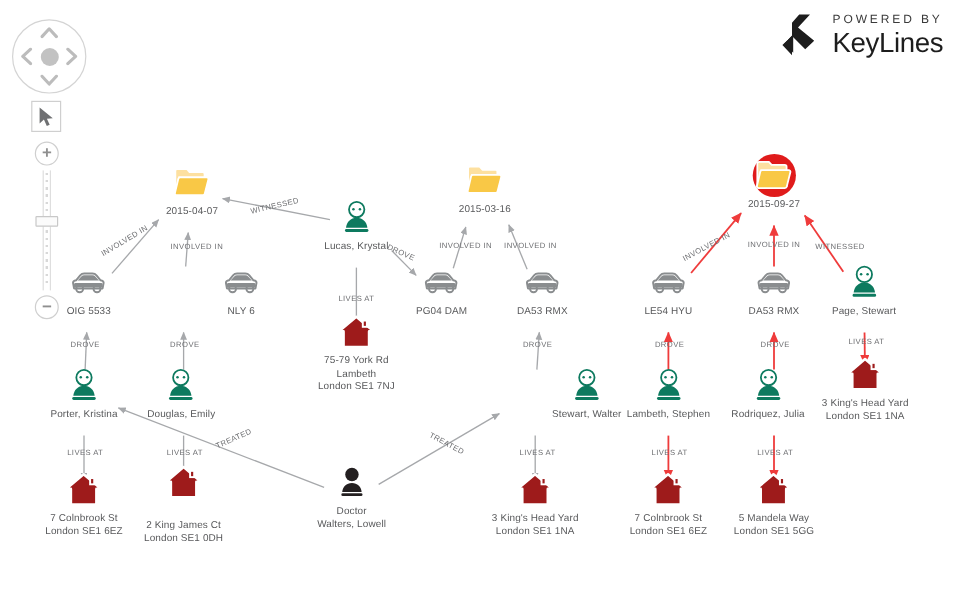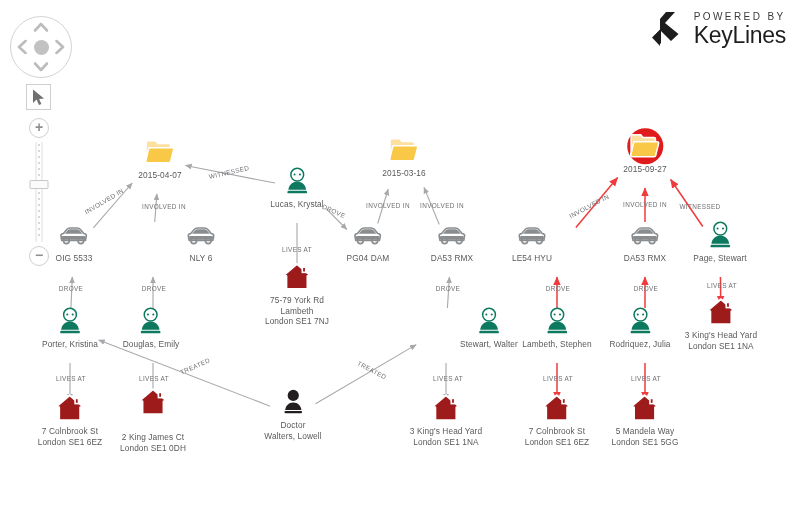--- a/index.html
+++ b/index.html
@@ -223,21 +223,21 @@
             <path d="M9.5,14.3 L13.2,10.2 c0.7,-0.8 1.6,-1.2 2.7,-1.2 L24.1,9 c1.1,0 2,0.4 2.7,1.2 l3.7,4.1 z" fill="#8a8d8f"></path>
             <rect x="6" y="16.8" width="28" height="4.4" rx="1.4" fill="#8a8d8f"></rect>
             <circle cx="11.5" cy="22.4" r="3.4" fill="none" stroke="#8a8d8f" stroke-width="1.9"></circle>
             <circle cx="28.5" cy="22.4" r="3.4" fill="none" stroke="#8a8d8f" stroke-width="1.9"></circle>
           </svg>
         </div>
         <div class="lbl">
           <div>DA53 RMX</div>
         </div>
       </div>
-      <div class="node" style="left: 532px; top: 241px;">
+      <div class="node" style="left: 557px; top: 241px;">
         <div class="glyph">
           <svg class="car-svg" viewBox="0 0 40 32">
             <path d="M6,22 L5,16.5 C5,15 6.5,14.2 8,14 L12,9.2 C13,8 14.4,7.4 16,7.4 L24,7.4 c1.6,0 3,0.6 4,1.8 l4,4.8 c1.5,0.2 3,1 3,2.5 L34,22 z" fill="none" stroke="#8a8d8f" stroke-width="1.9" stroke-linejoin="round"></path>
             <path d="M9.5,14.3 L13.2,10.2 c0.7,-0.8 1.6,-1.2 2.7,-1.2 L24.1,9 c1.1,0 2,0.4 2.7,1.2 l3.7,4.1 z" fill="#8a8d8f"></path>
             <rect x="6" y="16.8" width="28" height="4.4" rx="1.4" fill="#8a8d8f"></rect>
             <circle cx="11.5" cy="22.4" r="3.4" fill="none" stroke="#8a8d8f" stroke-width="1.9"></circle>
             <circle cx="28.5" cy="22.4" r="3.4" fill="none" stroke="#8a8d8f" stroke-width="1.9"></circle>
           </svg>
         </div>
         <div class="lbl">

